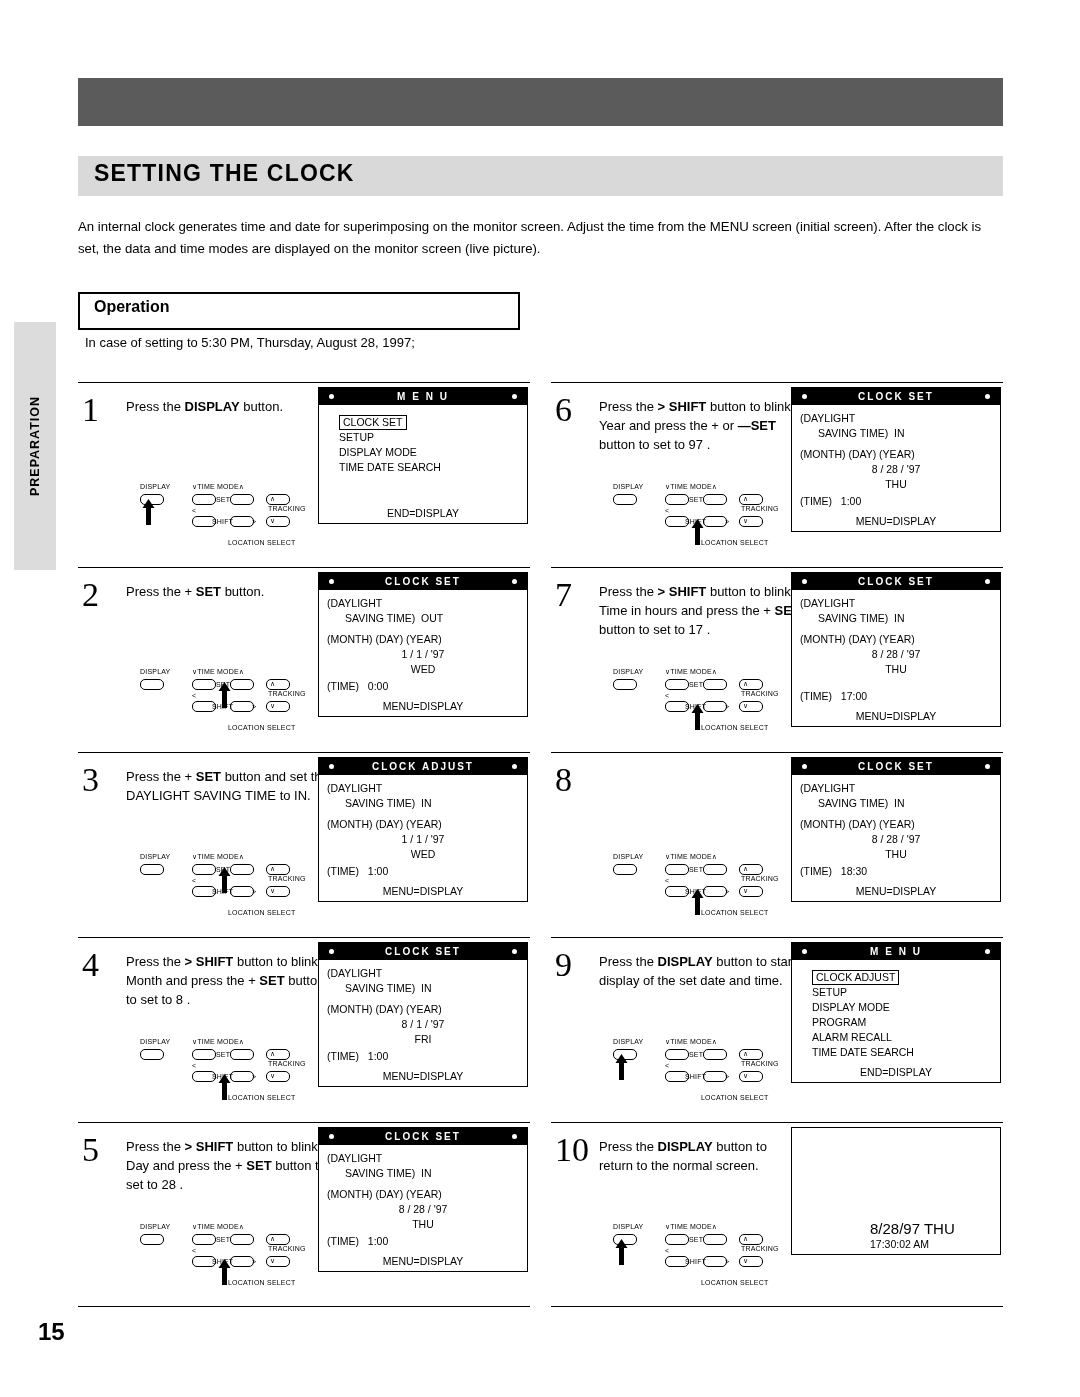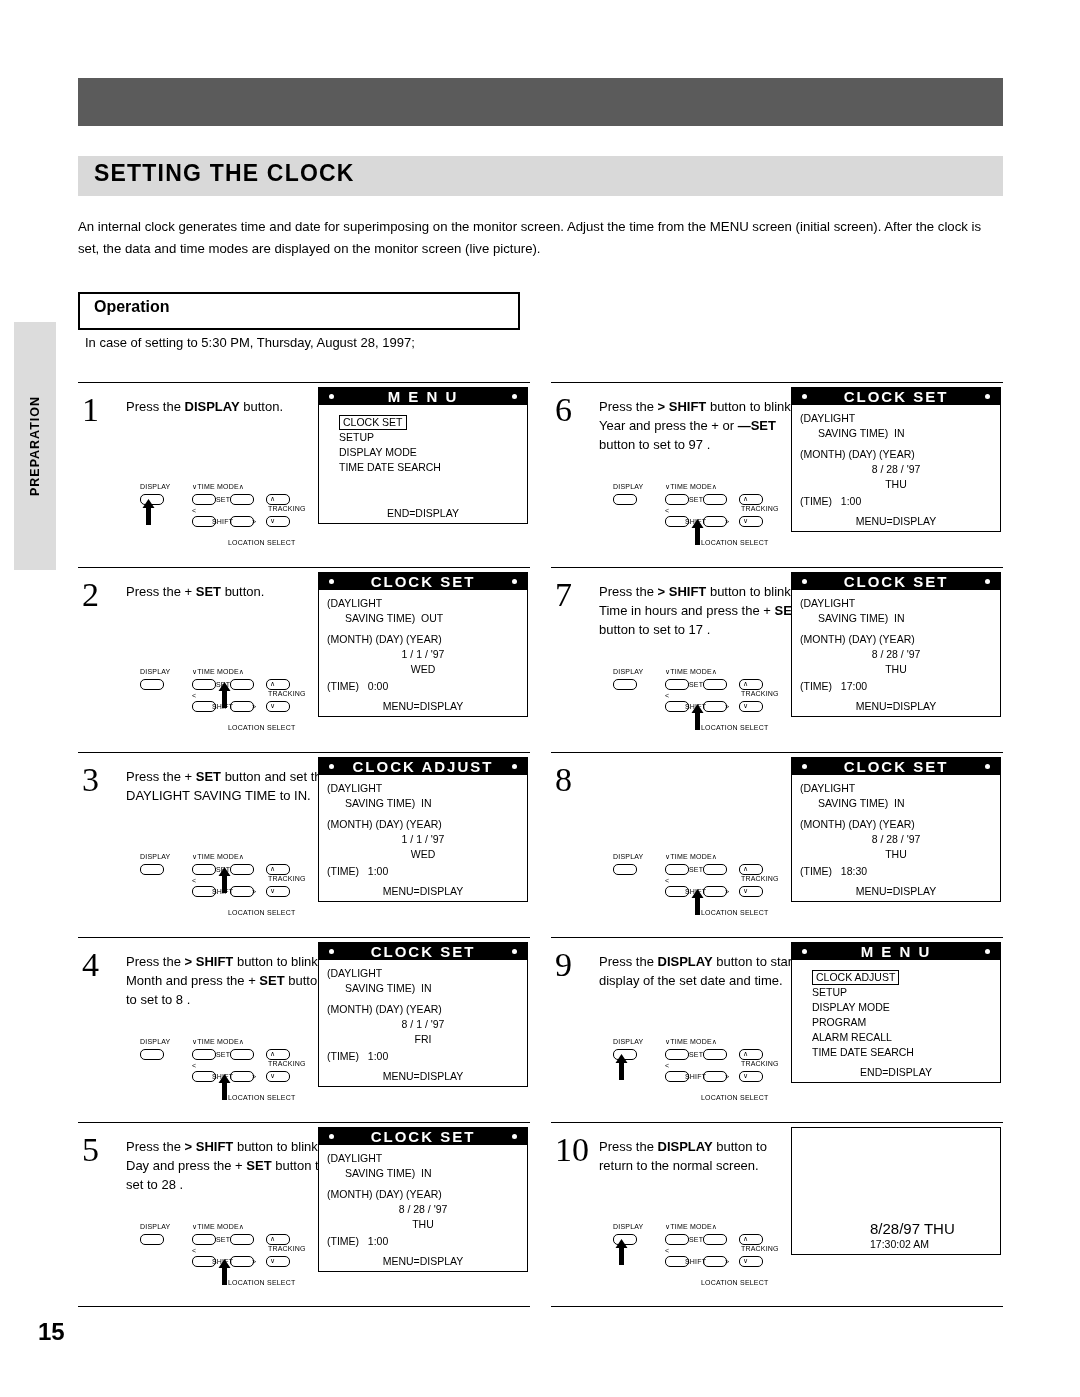--- a/index.html
+++ b/index.html
@@ -139,21 +139,21 @@
     width: 210px;
     border: 1.5px solid #000;
     box-sizing: border-box;
     background: #fff;
   }
   .panel-header {
     position: relative;
     height: 17px;
     background: #000;
     color: #fff;
-    font-size: 15px;
+    font-size: 10px;
     font-weight: bold;
     letter-spacing: 2px;
     display: flex;
     align-items: center;
     justify-content: center;
   }
   .panel-header .dot {
     position: absolute;
     width: 5px; height: 5px;
     border-radius: 50%;
@@ -566,21 +566,21 @@
       <span class="dot l"></span>
       <span>CLOCK SET</span>
       <span class="dot r"></span>
     </div>
     <div class="panel-body">
       <div class="row-line">(DAYLIGHT</div>
       <div class="row-line ind">SAVING TIME)&nbsp;&nbsp;<span class="">IN</span></div>
       <div class="row-line" style="margin-top:6px">(MONTH) (DAY) (YEAR)</div>
       <div class="row-line cent">8 / 28 / '97</div>
       <div class="row-line cent">THU</div>
-      <div class="row-line" style="margin-top:2px">(TIME)&nbsp;&nbsp;&nbsp;<span>17:00</span></div>
+      <div class="row-line" style="margin-top:12px">(TIME)&nbsp;&nbsp;&nbsp;<span>17:00</span></div>
     </div>
     <div class="panel-foot">MENU=DISPLAY</div>
   </div>
   </div>
         <div class="step" style="height:185px">
     <div class="step-num">8</div>
     <div style="position:absolute;left:20px;top:100px">
   <div class="cluster">
     <div class="cl-label" style="left:0px;top:0px">DISPLAY</div>
     <div class="btn" style="left:0px;top:11px"></div>

